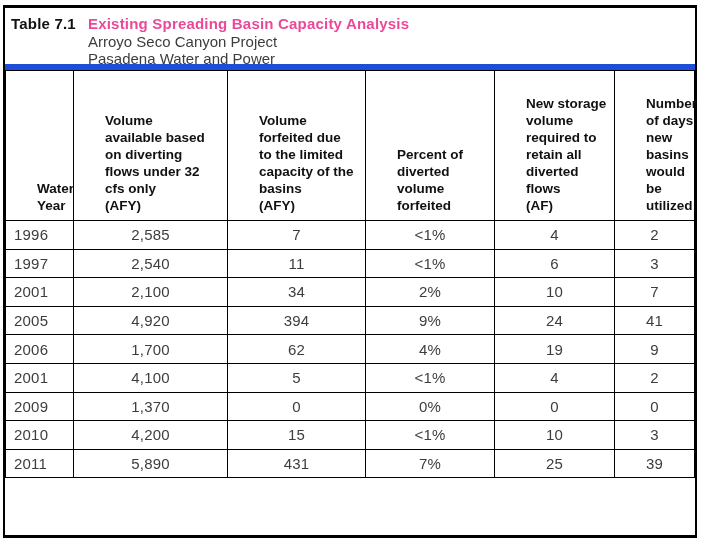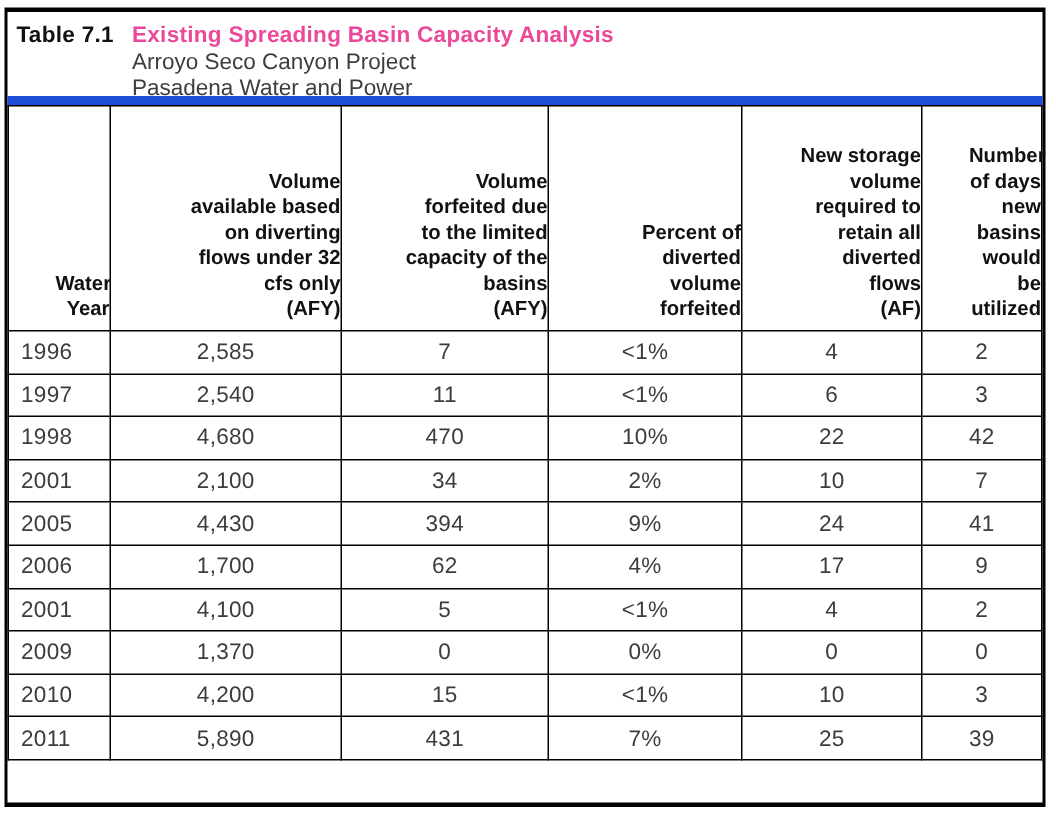--- a/index.html
+++ b/index.html
@@ -48,21 +48,21 @@
   
   table {
     width: 100%;
     border-collapse: collapse;
     table-layout: fixed;
   }
   th, td { border: 1px solid #000; }
   thead tr { height: 150px; }
   th {
     vertical-align: bottom;
-    text-align: right;
+    text-align: left;
     font-weight: bold;
     font-size: 13.5px;
     line-height: 17px;
     color: #111;
     white-space: pre-line;
     padding-bottom: 6px;
     padding-left: 31px;
   }
   tbody tr { height: 28.6px; }
   td {
@@ -143,49 +143,41 @@
       </tr>
       <tr>
         <td class="year">1997</td>
         <td>2,540</td>
         <td>11</td>
         <td>&lt;1%</td>
         <td>6</td>
         <td>3</td>
       </tr>
       <tr>
-        <td class="year">1998</td>
-        <td>4,680</td>
-        <td>470</td>
-        <td>10%</td>
-        <td>22</td>
-        <td>42</td>
-      </tr>
-      <tr>
         <td class="year">2001</td>
         <td>2,100</td>
         <td>34</td>
         <td>2%</td>
         <td>10</td>
         <td>7</td>
       </tr>
       <tr>
         <td class="year">2005</td>
-        <td>4,430</td>
+        <td>4,920</td>
         <td>394</td>
         <td>9%</td>
         <td>24</td>
         <td>41</td>
       </tr>
       <tr>
         <td class="year">2006</td>
         <td>1,700</td>
         <td>62</td>
         <td>4%</td>
-        <td>17</td>
+        <td>19</td>
         <td>9</td>
       </tr>
       <tr>
         <td class="year">2001</td>
         <td>4,100</td>
         <td>5</td>
         <td>&lt;1%</td>
         <td>4</td>
         <td>2</td>
       </tr>

